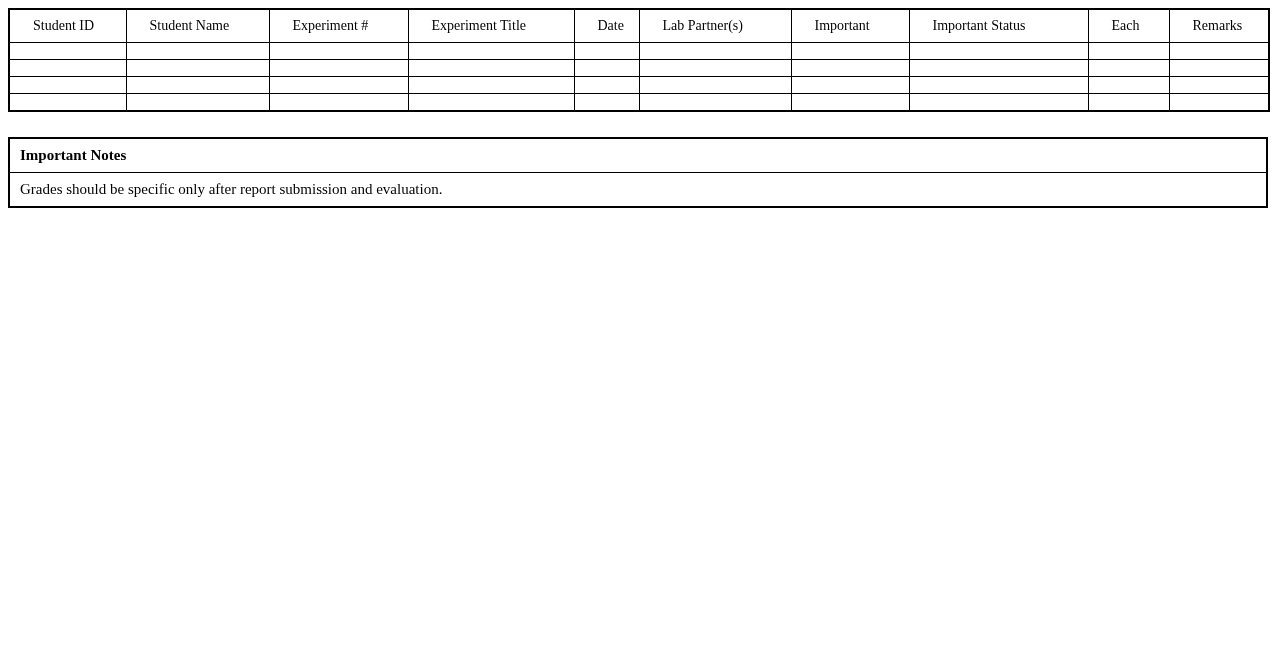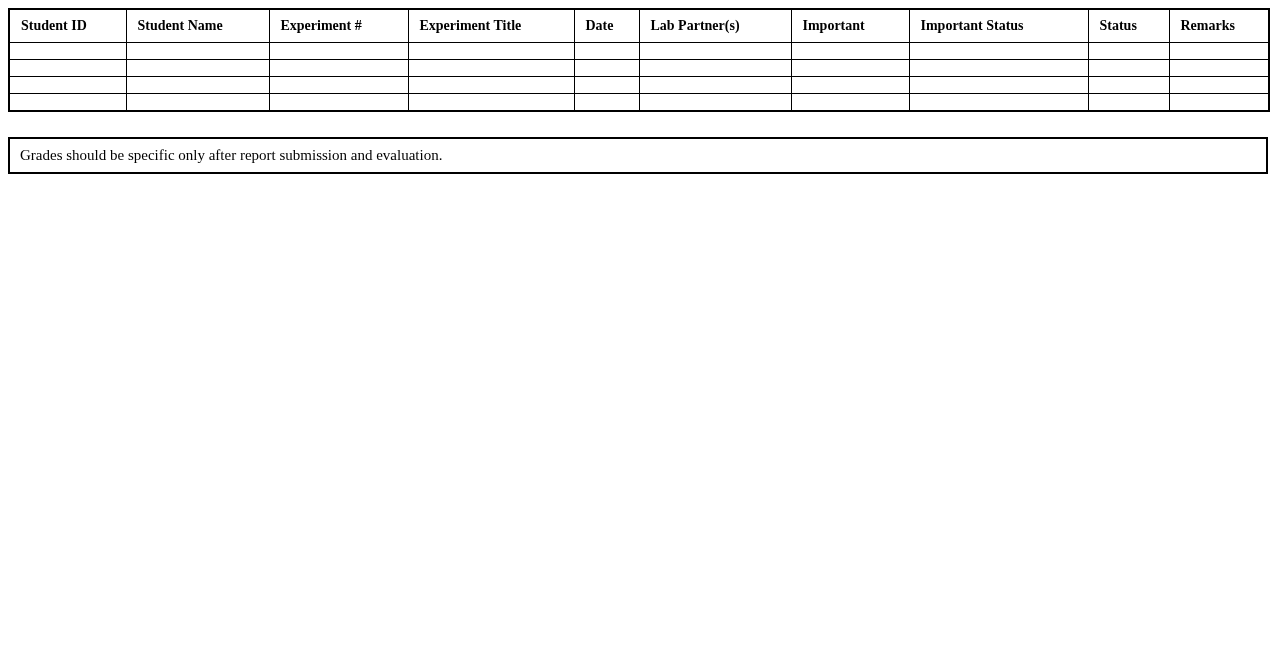--- a/index.html
+++ b/index.html
@@ -21,23 +21,23 @@
   th, td {
     border: 1px solid #000;
     overflow: hidden;
     white-space: nowrap;
     vertical-align: middle;
   }
   
   .grade-table th {
     height: 32px;
     font-size: 14px;
-    font-weight: bold;
+    font-weight: normal;
     text-align: left;
-    padding: 0 11px;
+    padding: 0 23px;
   }
   .grade-table td.empty-cell {
     height: 16px;
     padding: 0 9px;
   }
   
   .notes-table {
     margin-top: 25px;
   }
   .notes-table td {
@@ -69,21 +69,21 @@
   <thead>
     <tr>
       <th>Student ID</th>
       <th>Student Name</th>
       <th>Experiment #</th>
       <th>Experiment Title</th>
       <th>Date</th>
       <th>Lab Partner(s)</th>
       <th>Important</th>
       <th>Important Status</th>
-      <th>Status</th>
+      <th>Each</th>
       <th>Remarks</th>
     </tr>
   </thead>
   <tbody>
     <tr>
       <td class="empty-cell"></td>
       <td class="empty-cell"></td>
       <td class="empty-cell"></td>
       <td class="empty-cell"></td>
       <td class="empty-cell"></td>
@@ -128,16 +128,19 @@
       <td class="empty-cell"></td>
       <td class="empty-cell"></td>
       <td class="empty-cell"></td>
     </tr>
   </tbody>
 </table>
 
 <table class="notes-table">
   <tbody>
     <tr>
+      <td class="notes-title">Important Notes</td>
+    </tr>
+    <tr>
       <td>Grades should be specific only after report submission and evaluation.</td>
     </tr>
   </tbody>
 </table>
 
 </body></html>

